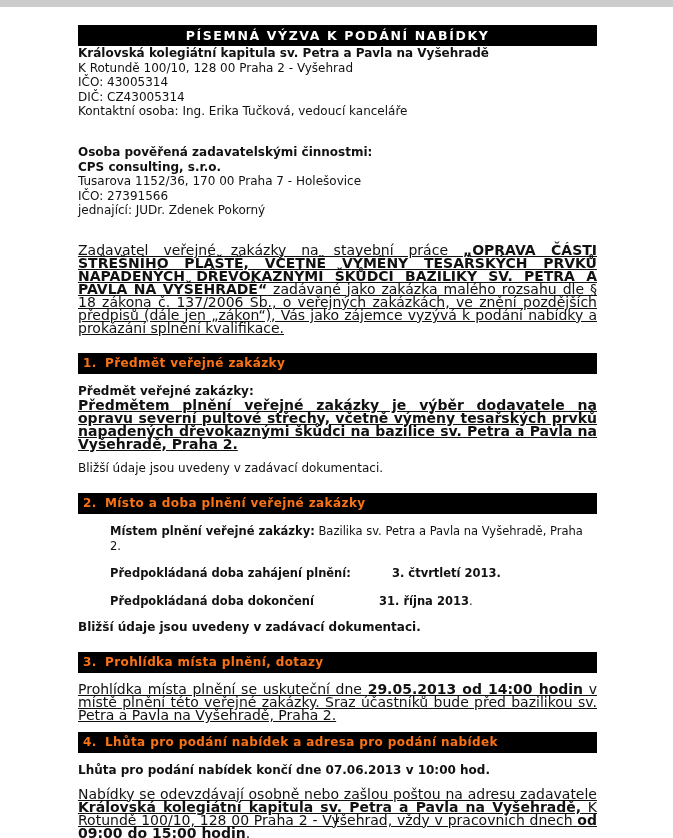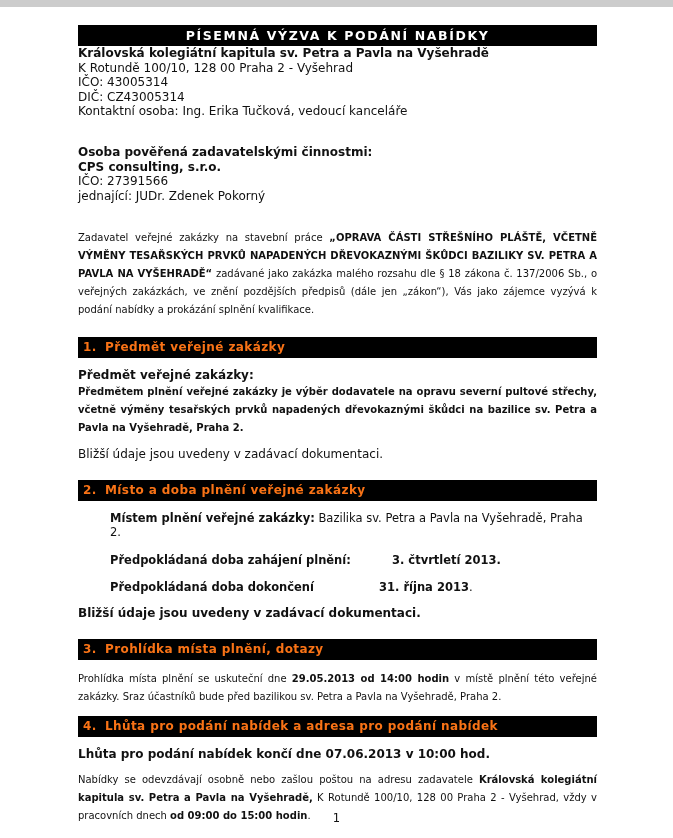--- a/index.html
+++ b/index.html
@@ -42,23 +42,24 @@
   .line {
     font-size: 12px;
     line-height: 14.6px;
   }
   .b { font-weight: bold; }
   .block { margin: 0; }
   .gap-s  { height: 10px; }
   .gap-m  { height: 18px; }
   .gap-l  { height: 26px; }
   .para {
-    font-size: 10px;
-    line-height: 18px;
+    font-size: 14px;
+    line-height: 13px;
     text-align: justify;
+    text-decoration: underline;
   }
   .section-bar {
     background: #000000;
     color: #f97316;
     font-weight: bold;
     font-size: 12px;
     height: 21px;
     line-height: 21px;
     letter-spacing: 0.4px;
     white-space: nowrap;
@@ -105,20 +106,21 @@
     <div class="line">IČO: 43005314</div>
     <div class="line">DIČ: CZ43005314</div>
     <div class="line">Kontaktní osoba: Ing. Erika Tučková, vedoucí kanceláře</div>
   </div>
 
   <div class="gap-l"></div>
 
   <div class="block">
     <div class="line b">Osoba pověřená zadavatelskými činnostmi:</div>
     <div class="line b">CPS consulting, s.r.o.</div>
+    <div class="line">Tusarova 1152/36, 170 00 Praha 7 - Holešovice</div>
     <div class="line">IČO: 27391566</div>
     <div class="line">jednající: JUDr. Zdenek Pokorný</div>
   </div>
 
   <div class="gap-l"></div>
 
   <p class="para block"><span>Zadavatel veřejné zakázky na stavební práce </span><span class="b">„OPRAVA ČÁSTI STŘEŠNÍHO PLÁŠTĚ, VČETNĚ VÝMĚNY TESAŘSKÝCH PRVKŮ NAPADENÝCH DŘEVOKAZNÝMI ŠKŮDCI BAZILIKY SV. PETRA A PAVLA NA VYŠEHRADĚ“</span><span> zadávané jako zakázka malého rozsahu dle § 18 zákona č. 137/2006 Sb., o veřejných zakázkách, ve znění pozdějších předpisů (dále jen „zákon“), Vás jako zájemce vyzývá k podání nabídky a prokázání splnění kvalifikace.</span></p>
 
   <div class="gap-m"></div>
 

